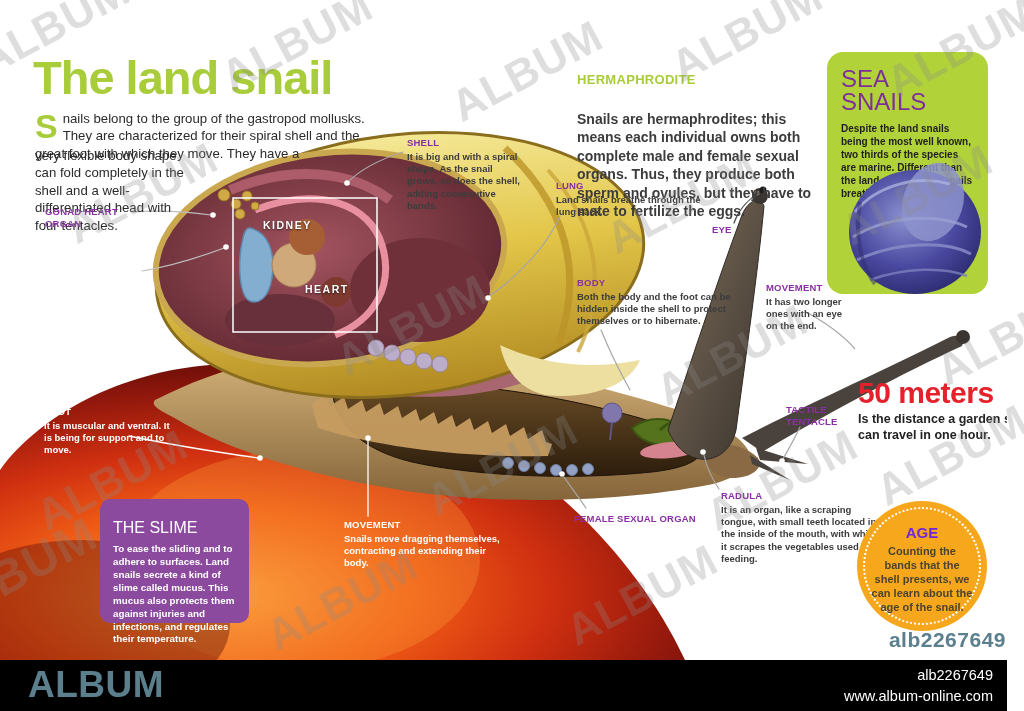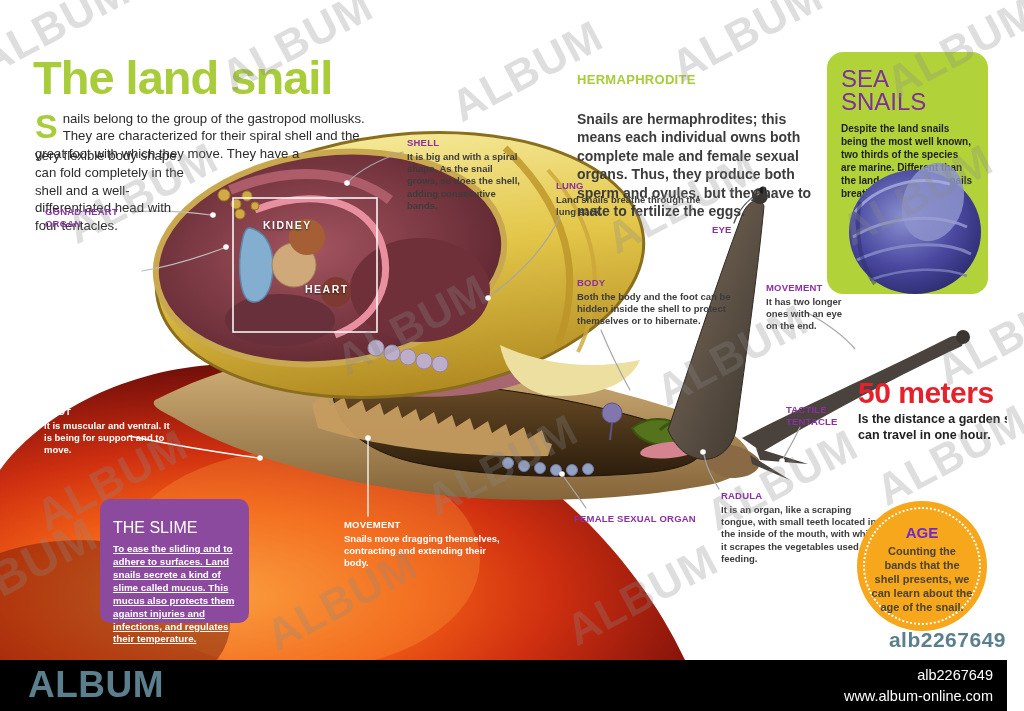--- a/index.html
+++ b/index.html
@@ -25,21 +25,21 @@
   .sea-box{position:absolute;left:827px;top:52px;width:161px;height:242px;background:#b2d23a;
            border-radius:16px;}
   .sea-box .bt{font-size:24px;line-height:.95;font-weight:normal;color:#7d2f9b;
                margin:16px 0 0 14px;width:90px;}
   .sea-box .bx{font-size:10px;font-weight:bold;color:#1f1f1f;line-height:1.3;
                margin:8px 12px 0 14px;}
   .slime-box{position:absolute;left:100px;top:499px;width:149px;height:124px;background:#8c4a9f;
              border-radius:10px;}
   .slime-box .bt{font-size:16px;font-weight:normal;color:#fff;margin:20px 0 0 13px;}
   .slime-box .bx{font-size:9.8px;color:#fff;font-weight:bold;line-height:1.32;
-                 margin:6px 10px 0 13px;text-decoration:underline;}
+                 margin:6px 10px 0 13px;}
   .age-circle{position:absolute;left:857px;top:501px;width:130px;height:130px;
               background:#f6a71c;border-radius:50%;text-align:center;}
   .age-dots{position:absolute;inset:6px;border:2px dotted #fff;border-radius:50%;}
   .age-circle .bt{font-size:15px;font-weight:bold;color:#6d28d9;margin-top:23px;
                   position:relative;}
   .age-circle .bx{font-size:11px;color:#4a4430;line-height:1.28;width:102px;
                   margin:3px auto 0;position:relative;font-weight:bold;text-align:center;}
   
   .speed-value{font-size:30px;font-weight:bold;color:#e5212b;letter-spacing:-.5px;}
   .speed-text{font-size:12.5px;font-weight:bold;color:#222;line-height:1.25;margin-top:2px;}

